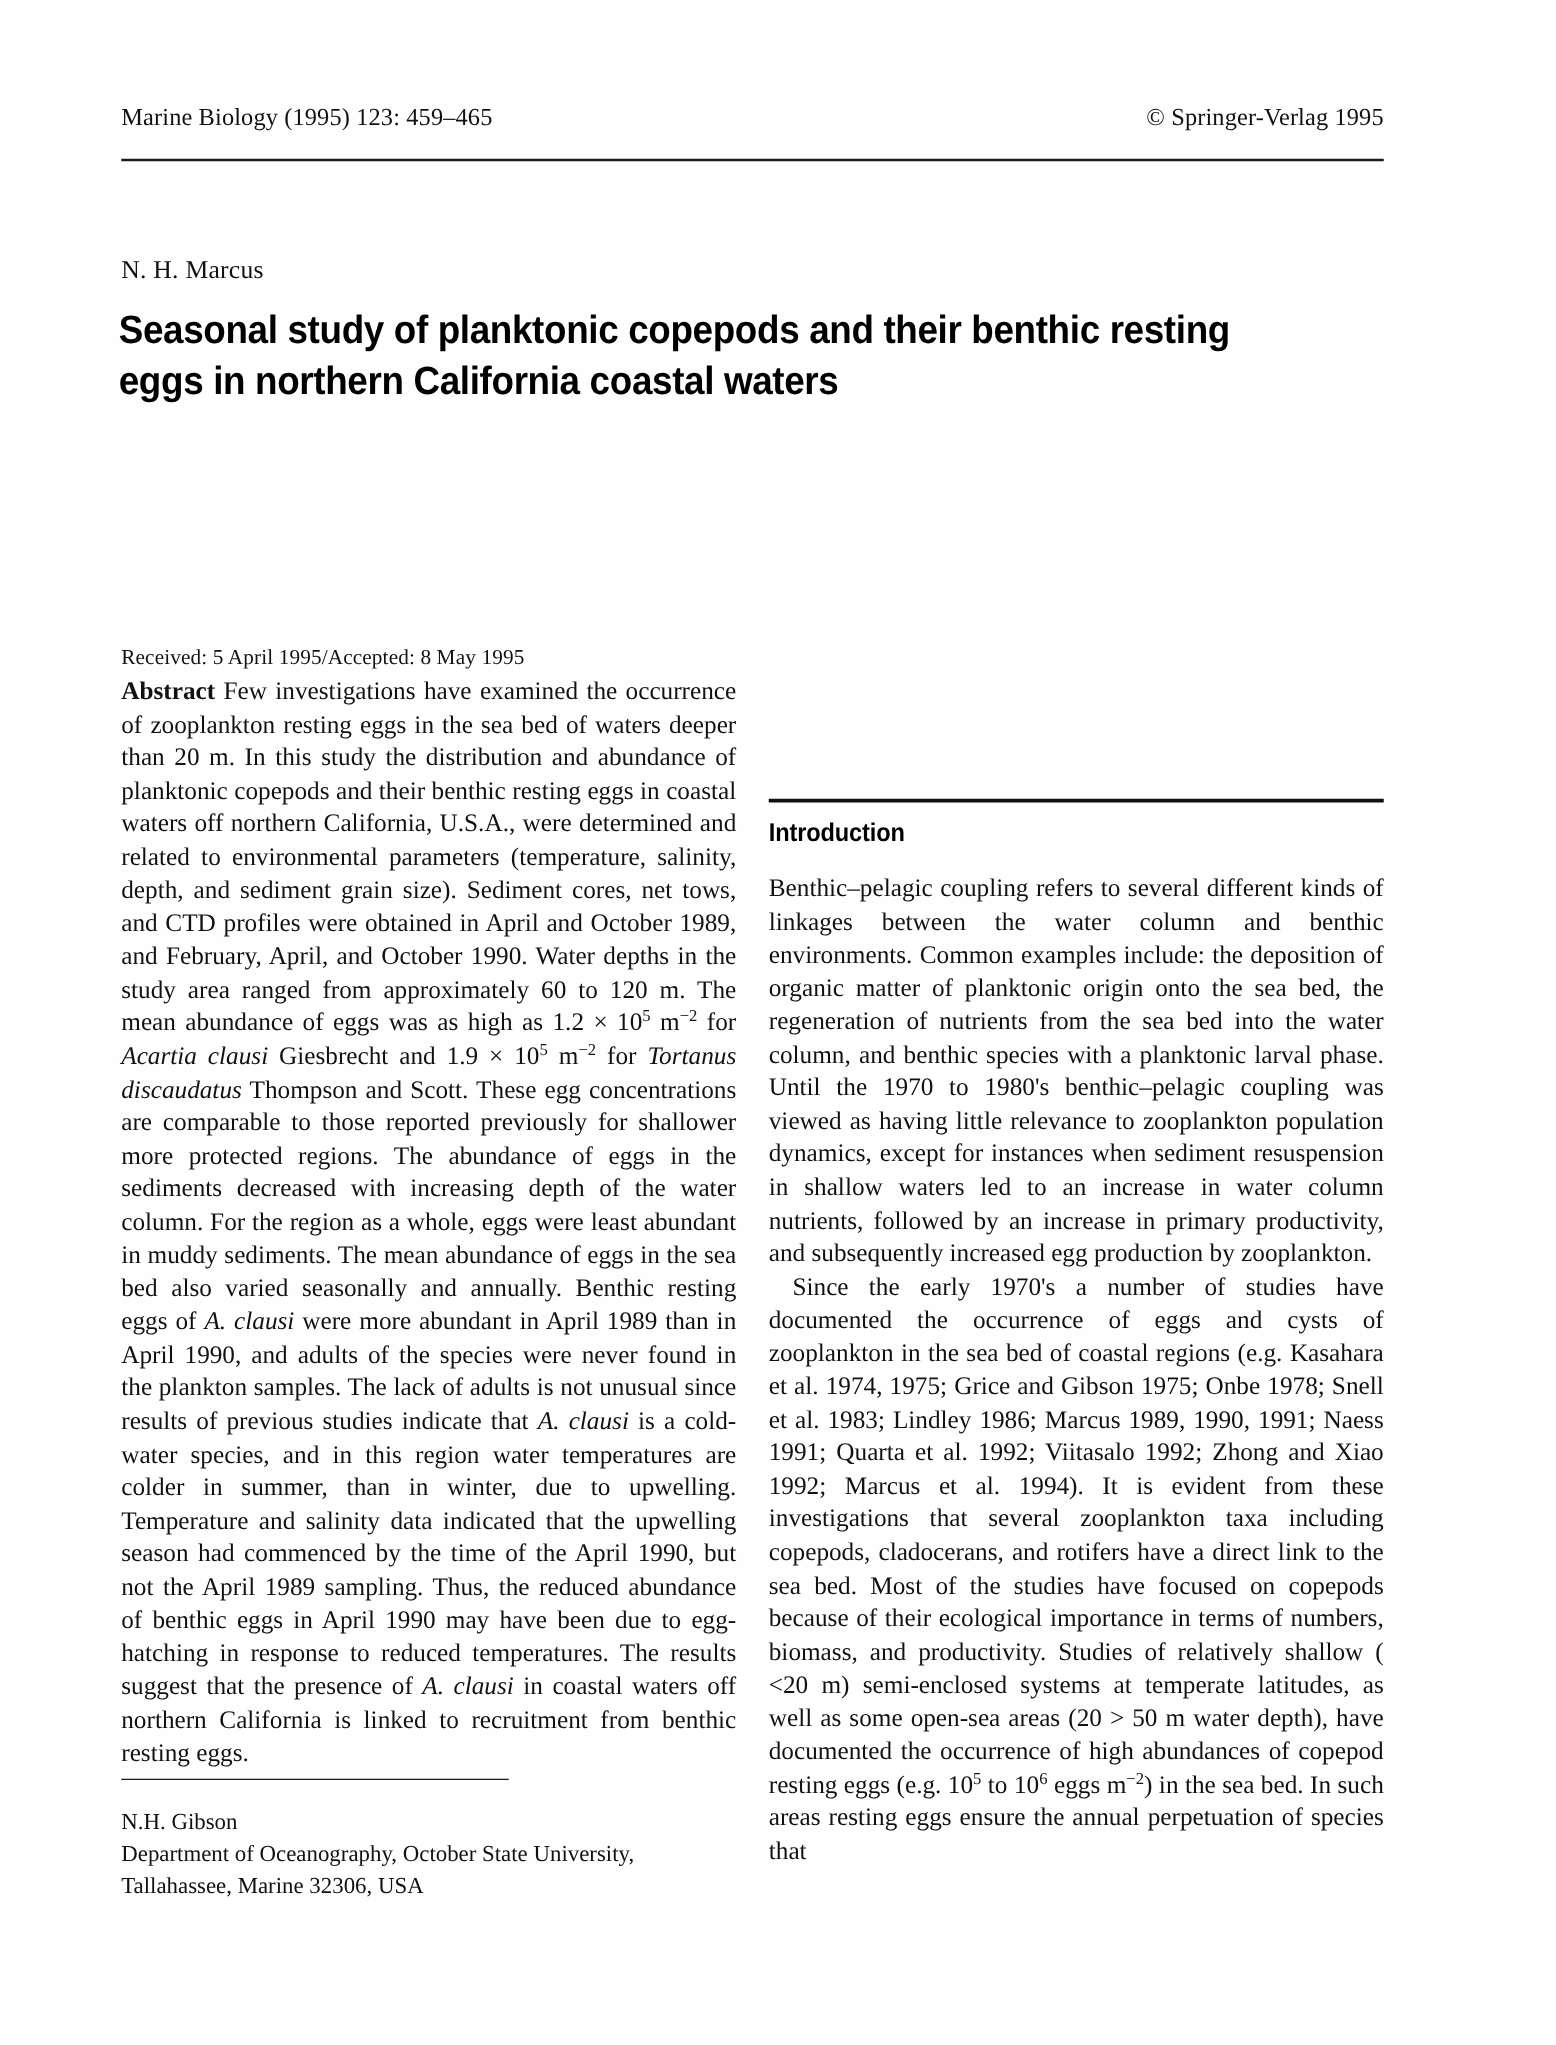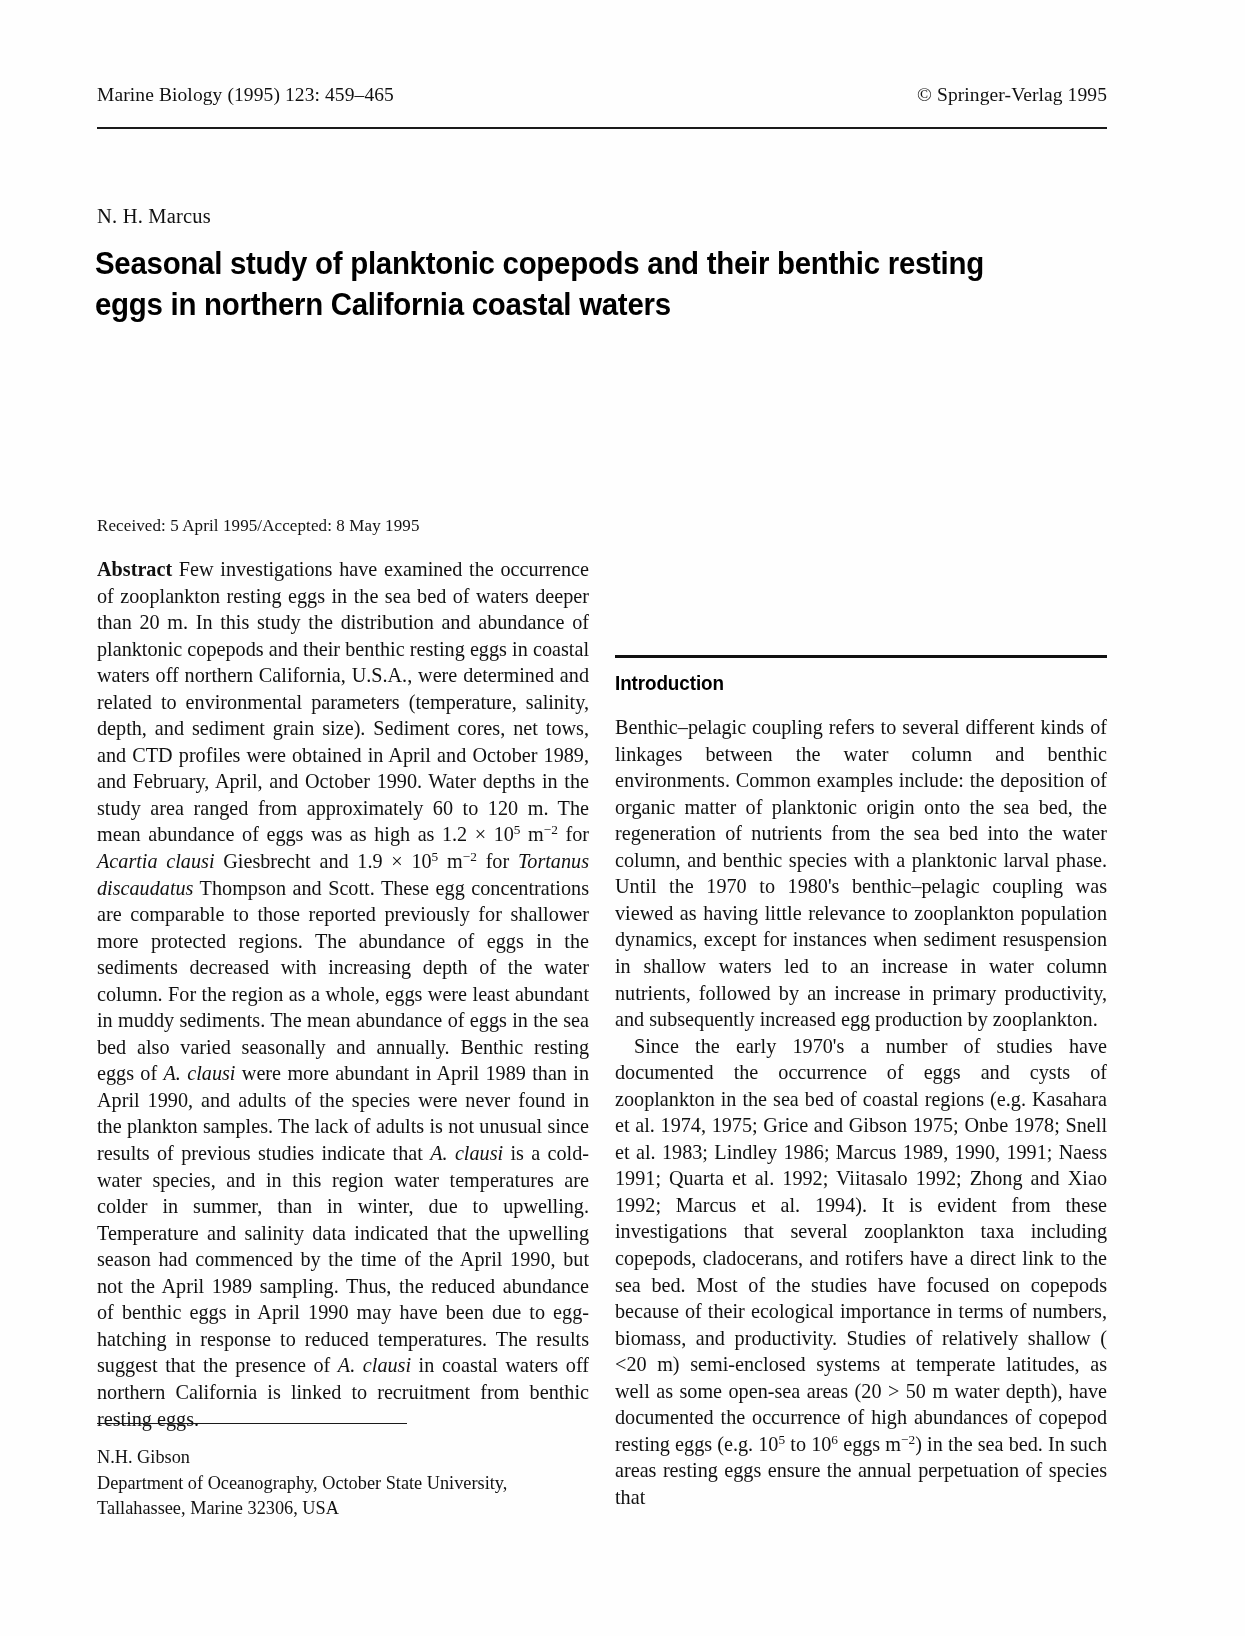--- a/index.html
+++ b/index.html
@@ -70,21 +70,21 @@
     left: 97px;
     top: 468px;
     font-size: 17px;
     letter-spacing: 0.1px;
     margin-top: 48px;
   }
 
   
   .col {
     position: absolute;
-    top: 556px;
+    top: 540px;
     width: 492px;
     font-size: 20.2px;
     line-height: 26.55px;
     text-align: justify;
     text-justify: inter-word;
     hyphens: none;
   }
   .col-left  { left: 97px; }
   .col-right { left: 615px; }
 

